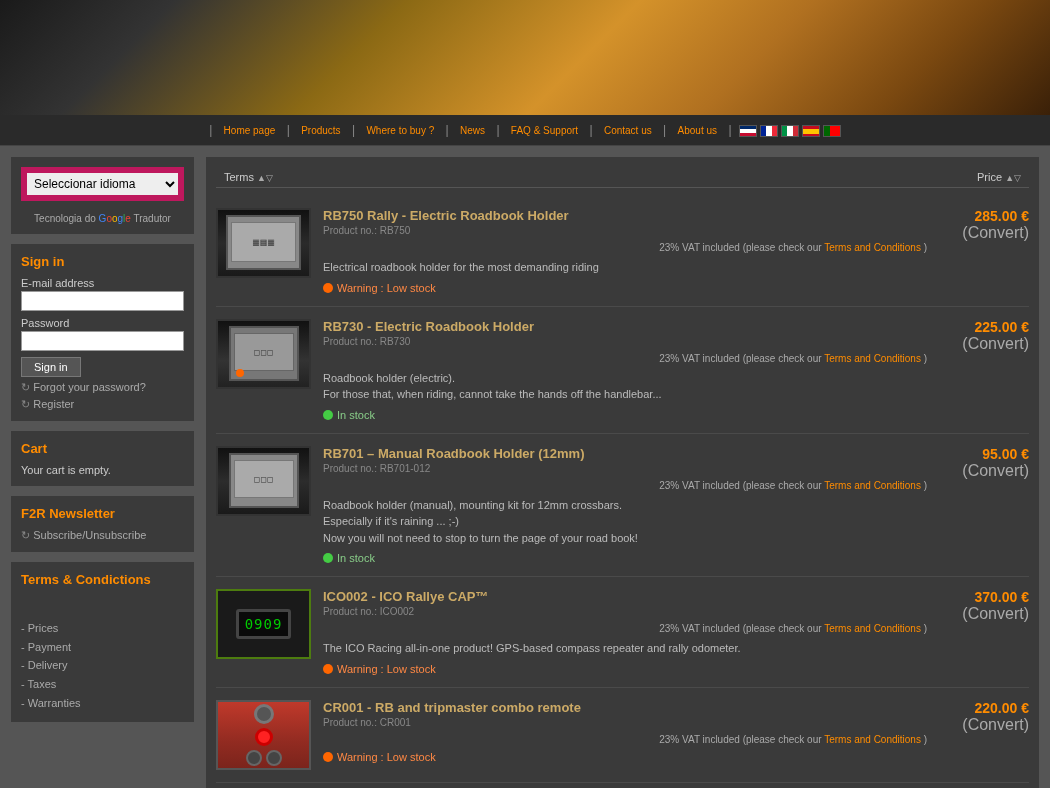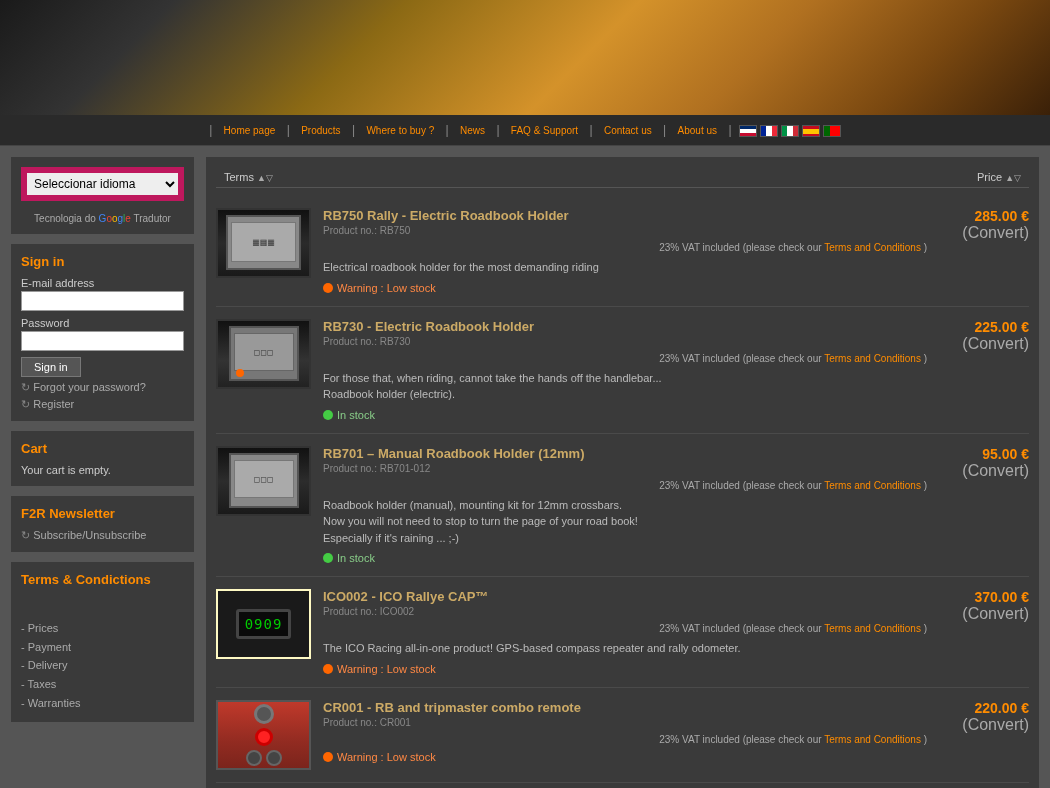--- a/index.html
+++ b/index.html
@@ -405,22 +405,22 @@
               <div style="position:absolute;bottom:2px;left:5px;width:8px;height:8px;background:#ff6600;border-radius:50%;"></div>
             </div>
         </div>
         <div class="product-info">
           <div class="product-name">RB730 - Electric Roadbook Holder</div>
           <div class="product-no">Product no.: RB730</div>
           <div class="product-vat">
             23% VAT included (please check our <a href="#" class="terms-link">Terms and Conditions</a> )
           </div>
           <div class="product-desc">
+              <div>Roadbook holder (electric).</div>
               <div>For those that, when riding, cannot take the hands off the handlebar...</div>
-              <div>Roadbook holder (electric).</div>
             </div>
           <div class="stock-status">
             <span class="stock-dot dot-in"></span>
             <span class="stock-text-in">In stock</span>
           </div>
         </div>
         <div class="product-price-area">
           <div class="product-price">225.00 €</div>
           <div class="product-convert">(Convert)</div>
         </div>
@@ -433,36 +433,36 @@
             </div>
         </div>
         <div class="product-info">
           <div class="product-name">RB701 – Manual Roadbook Holder (12mm)</div>
           <div class="product-no">Product no.: RB701-012</div>
           <div class="product-vat">
             23% VAT included (please check our <a href="#" class="terms-link">Terms and Conditions</a> )
           </div>
           <div class="product-desc">
               <div>Roadbook holder (manual), mounting kit for 12mm crossbars.</div>
+              <div>Especially if it's raining ... ;-)</div>
               <div>Now you will not need to stop to turn the page of your road book!</div>
-              <div>Especially if it's raining ... ;-)</div>
             </div>
           <div class="stock-status">
             <span class="stock-dot dot-in"></span>
             <span class="stock-text-in">In stock</span>
           </div>
         </div>
         <div class="product-price-area">
           <div class="product-price">95.00 €</div>
           <div class="product-convert">(Convert)</div>
         </div>
       </div>
 
       <div class="product-item">
-        <div class="product-thumb" style="background: #1a1a1a; border: 2px solid #fef9c3; display:flex; align-items:center; justify-content:center;">
+        <div class="product-thumb" style="background: #1a1a1a; border: 2px solid #4d7c0f; display:flex; align-items:center; justify-content:center;">
           <div style="background:#0a0a0a;border:3px solid #444;padding:4px 6px;border-radius:3px;font-family:monospace;font-size:14px;color:#00cc00;letter-spacing:1px;">0909</div>
         </div>
         <div class="product-info">
           <div class="product-name">ICO002 - ICO Rallye CAP™</div>
           <div class="product-no">Product no.: ICO002</div>
           <div class="product-vat">
             23% VAT included (please check our <a href="#" class="terms-link">Terms and Conditions</a> )
           </div>
           <div class="product-desc">
               <div>The ICO Racing all-in-one product! GPS-based compass repeater and rally odometer.</div>

